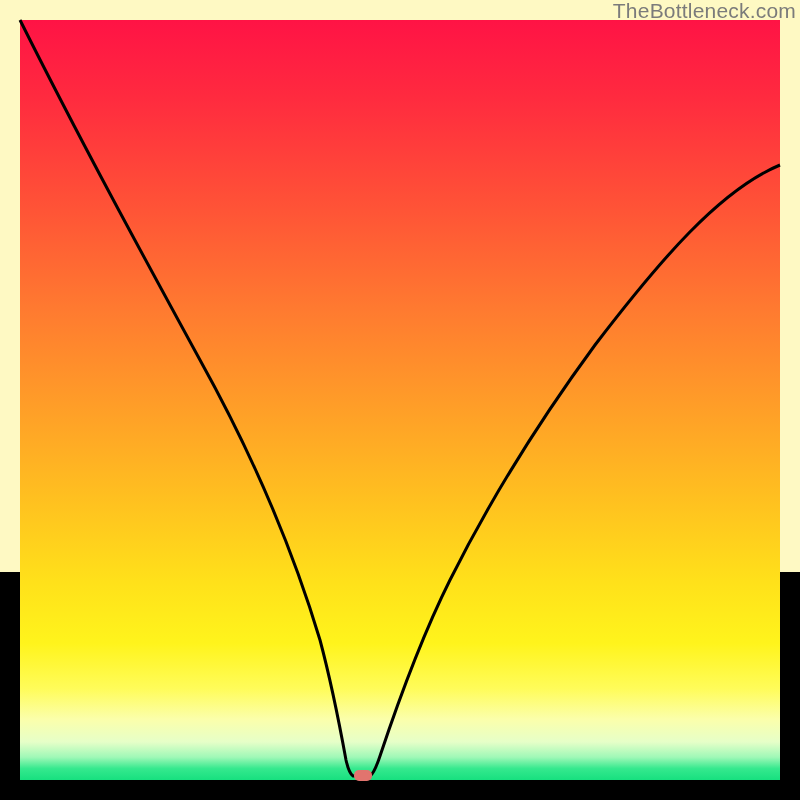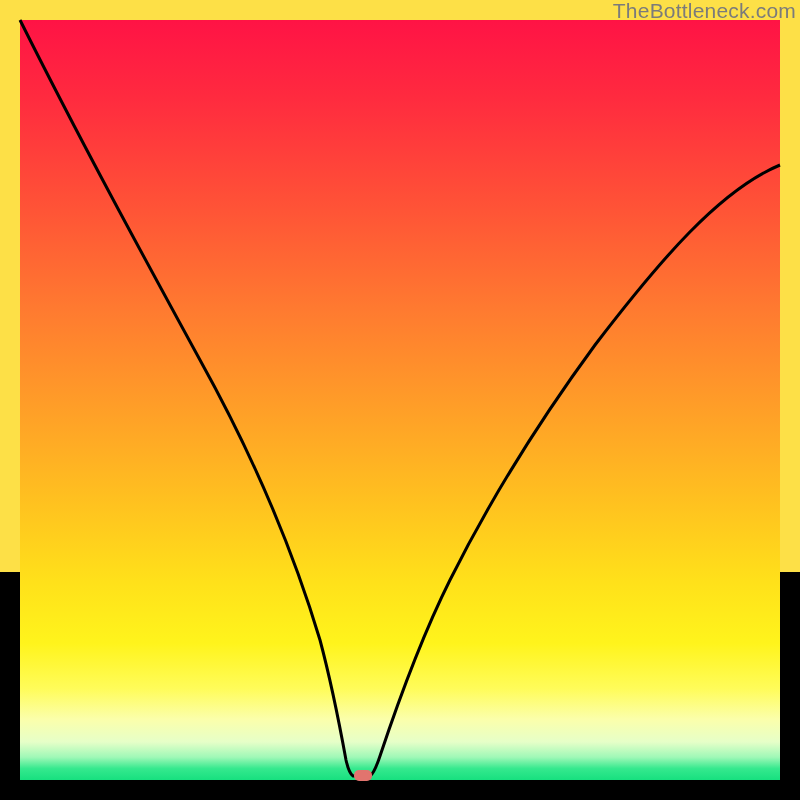--- a/index.html
+++ b/index.html
@@ -10,21 +10,21 @@
     background: #000;
     overflow: hidden;
     font-family: Arial, Helvetica, sans-serif;
   }
   .frame {
     position: absolute;
     top: 0;
     left: 0;
     width: 800px;
     height: 572px;
-    background: #fde047;
+    background: #fef9c3;
   }
   .plot-area {
     position: absolute;
     top: 20px;
     left: 20px;
     width: 760px;
     height: 760px;
     
     background: linear-gradient(
       to bottom,

